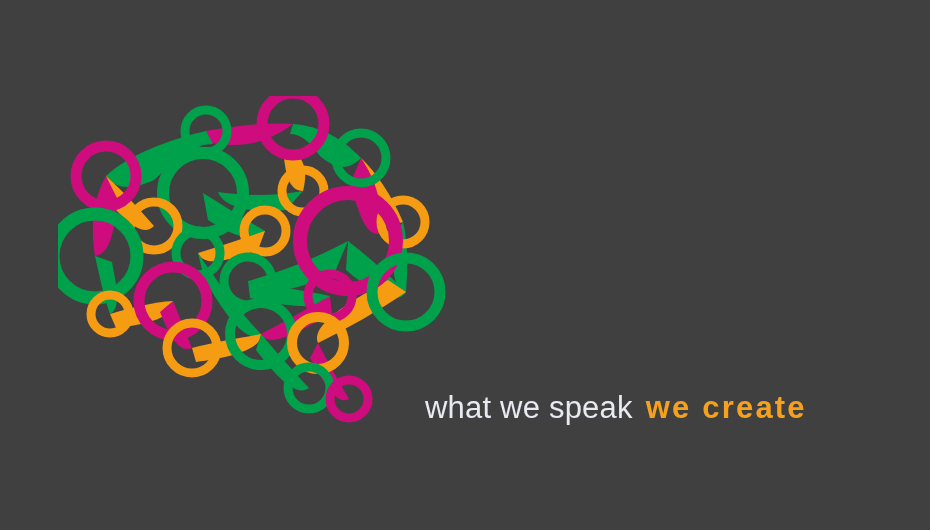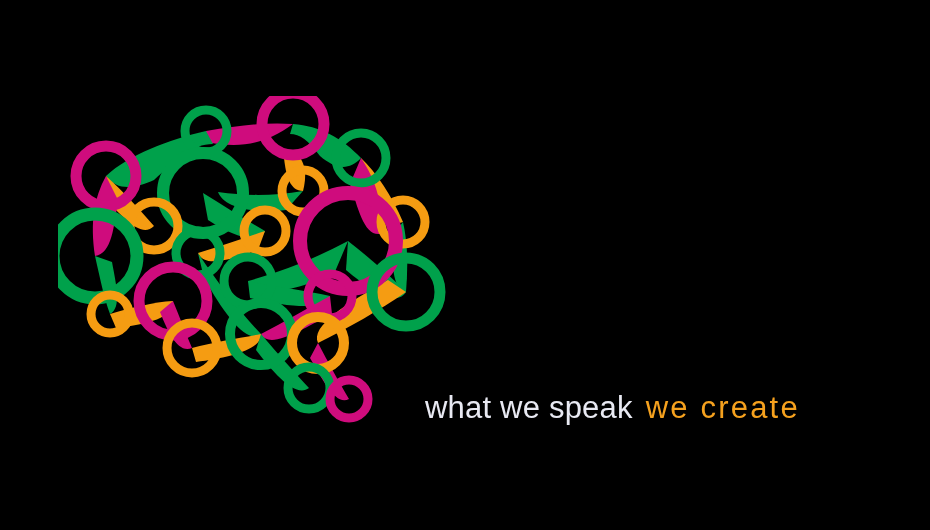--- a/index.html
+++ b/index.html
@@ -41,30 +41,30 @@
     white-space: nowrap;
   }
   .tagline-light {
     font-size: 31px;
     font-weight: 300;
     color: #e8e9f2;
     letter-spacing: 0.2px;
   }
   .tagline-strong {
     font-size: 31px;
-    font-weight: 400;
+    font-weight: 700;
     color: #f5a11e;
     letter-spacing: 2.2px;
     margin-left: 13px;
   }
 </style>
 </head>
 <body>
 
-<div id="splash-canvas" style="background: #000000;">
+<div id="splash-canvas" style="background: #404040;">
 
   <div id="brain-logo">
     <svg viewBox="0 0 390 350" xmlns="http://www.w3.org/2000/svg">
 
       <g>
         <path d="M148 35 C 180 30 205 26 235 28 L235 28 C 205 50 180 52 148 46 Z" fill="#cf0c7d"></path>
         <path d="M148 35 C 110 44 72 58 48 80 C 60 96 78 92 96 84 C 118 64 134 48 155 48 Z" fill="#00a14b"></path>
         <path d="M235 28 C 262 30 284 42 303 62 C 290 76 276 72 262 60 C 250 44 242 38 232 38 Z" fill="#00a14b"></path>
         <path d="M235 55 C 246 62 250 76 245 95 C 232 95 228 80 226 62 Z" fill="#f59c12"></path>
         <path d="M303 62 C 318 76 334 100 345 126 C 332 132 322 112 308 90 Z" fill="#f59c12"></path>

